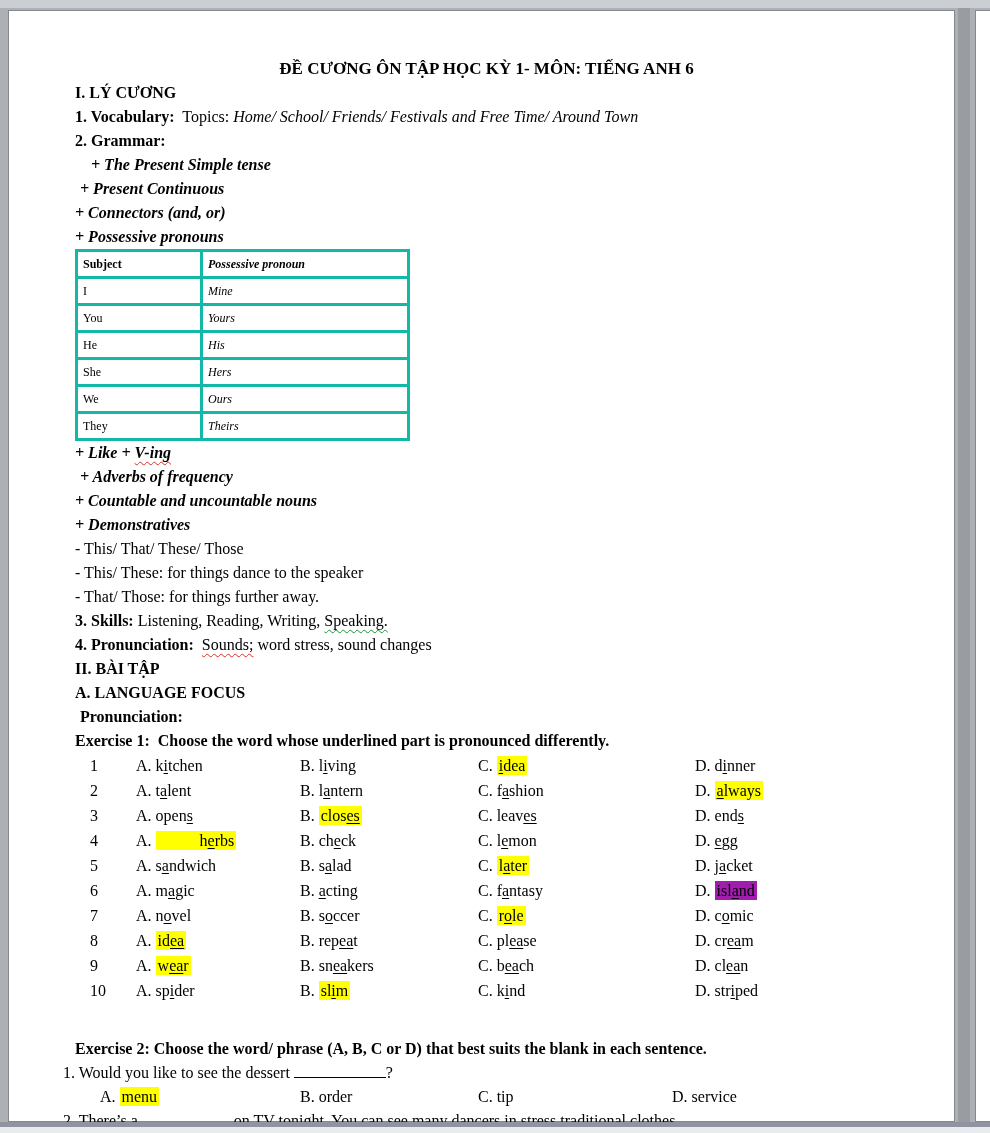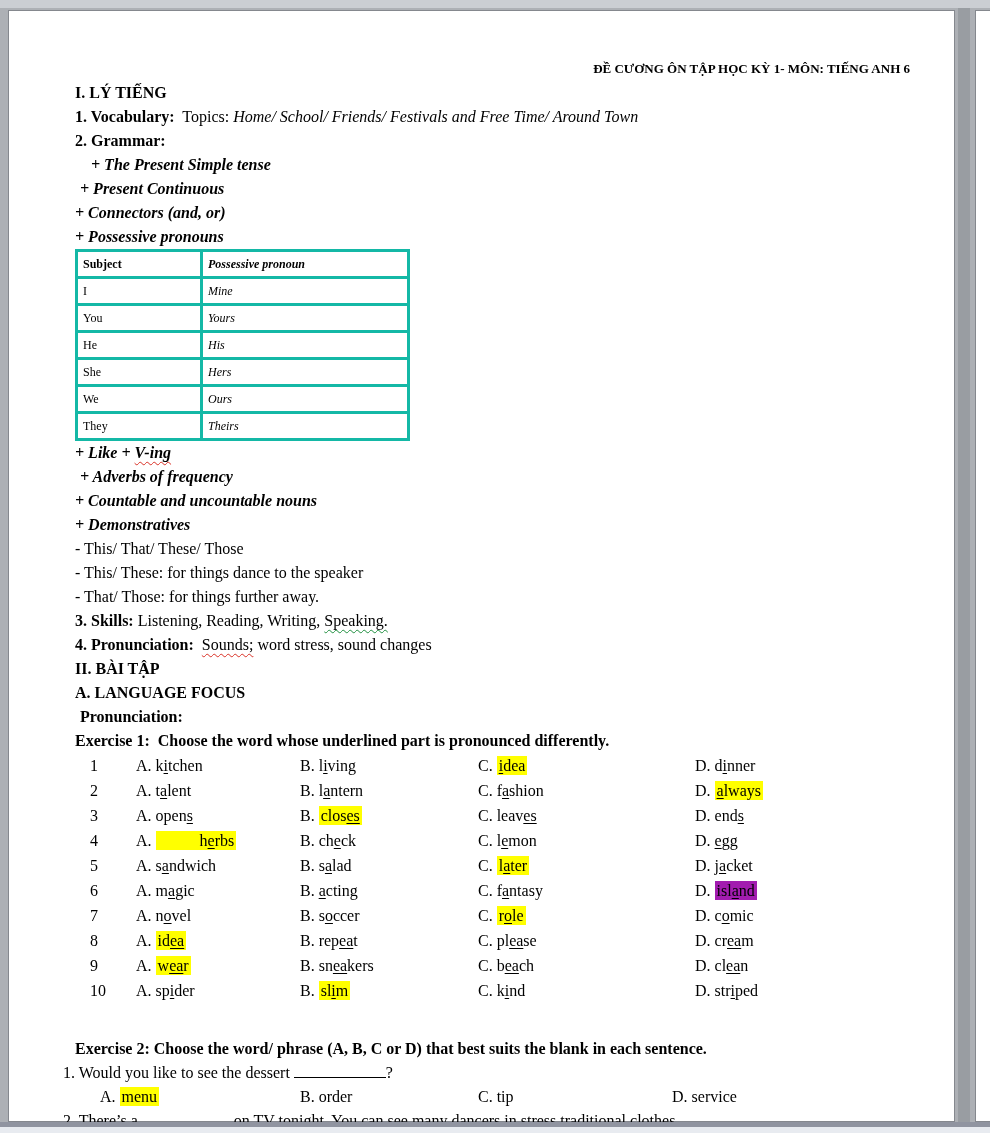--- a/index.html
+++ b/index.html
@@ -12,21 +12,21 @@
   }
   .top-strip { position:absolute; left:0; top:0; width:990px; height:8px; background:#cbced3; }
   .gap-dark  { position:absolute; left:958px; top:8px; width:12px; height:1114px; background:#999da2; }
   .page { position:absolute; background:#ffffff; border:1px solid #85888e; }
   #page1 { left:8px;  top:10px; width:947px; height:1112px; }
   #page2 { left:975px; top:10px; width:15px; height:1112px; border-right:none; }
   .bottom-bar   { position:absolute; left:0; top:1122px; width:990px; height:5px; background:#9094a0; }
   .bottom-strip { position:absolute; left:0; top:1127px; width:990px; height:6px; background:#e8ebf0; }
 
   .content { padding:46px 44px 0 54px; font-size:16px; line-height:24px; }
-  .doc-title { text-align:right; font-weight:bold; font-size:13px; white-space:pre-wrap; }
+  .doc-title { text-align:center; font-weight:bold; font-size:17px; white-space:pre-wrap; }
   .line { white-space:pre-wrap; }
   .ml12 { margin-left:12px; }
   .ml17 { margin-left:17px; }
   .b  { font-weight:bold; }
   .i  { font-style:italic; }
   .bi { font-weight:bold; font-style:italic; }
   .sq-red   { text-decoration:underline wavy #d93025; text-decoration-thickness:1px; text-underline-offset:3px; }
   .sq-green { text-decoration:underline wavy #1e8e3e; text-decoration-thickness:1px; text-underline-offset:3px; }
   u { text-underline-offset:2px; }
   .hl { padding:1px 2px; }
@@ -52,21 +52,21 @@
 </style>
 </head>
 <body>
 
 <div class="top-strip"></div>
 <div class="gap-dark"></div>
 
 <div class="page" id="page1">
   <div class="content">
     <div class="doc-title">ĐỀ CƯƠNG ÔN TẬP HỌC KỲ 1- MÔN: TIẾNG ANH 6</div>
-    <div class="line ml12 b">I. LÝ TIẾNG</div>
+    <div class="line ml12 b">I. LÝ CƯƠNG</div>
 
     <div id="theory-top">
         <div class="line" style="margin-left: 12px;"><span class="b">1. Vocabulary:</span><span>  Topics: </span><span class="i">Home/ School/ Friends/ Festivals and Free Time/ Around Town</span></div>
         <div class="line" style="margin-left: 12px;"><span class="b">2. Grammar:</span></div>
         <div class="line" style="margin-left: 28px;"><span class="bi">+ The Present Simple tense</span></div>
         <div class="line" style="margin-left: 17px;"><span class="bi">+ Present Continuous</span></div>
         <div class="line" style="margin-left: 12px;"><span class="bi">+ Connectors (and, or)</span></div>
         <div class="line" style="margin-left: 12px;"><span class="bi">+ Possessive pronouns</span></div>
       </div>
 

